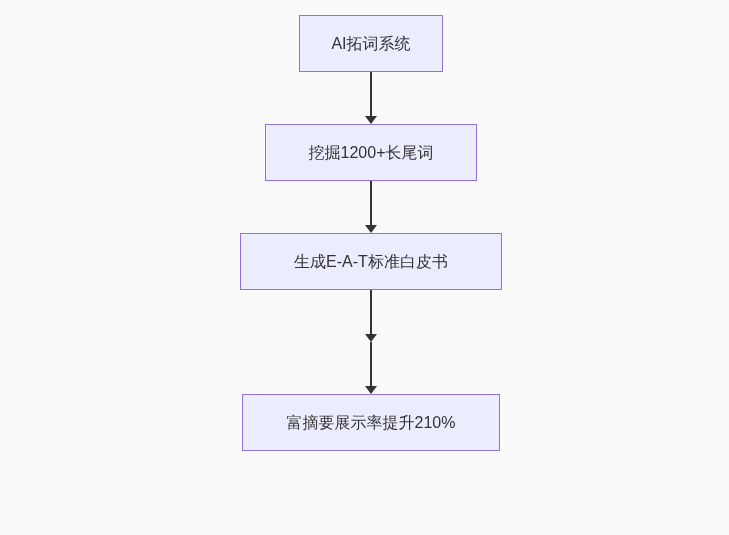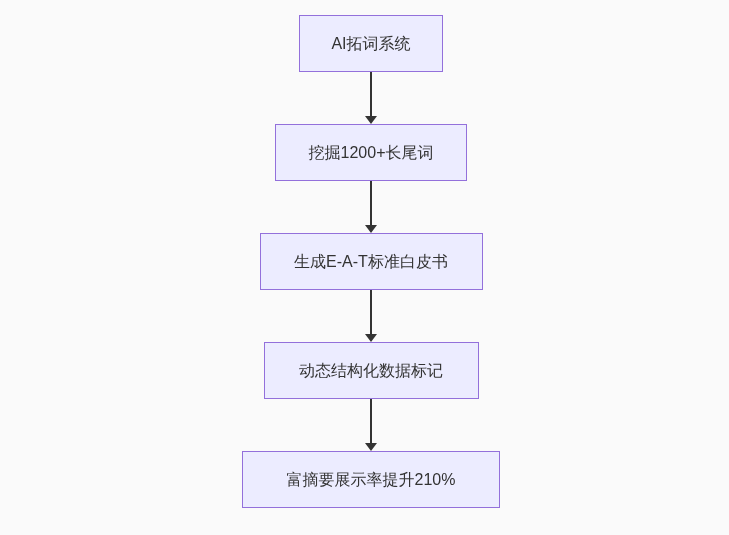--- a/index.html
+++ b/index.html
@@ -34,22 +34,22 @@
     justify-content: center;
     background: #ECECFF;
     border: 1px solid #9370DB;
     color: #333333;
     font-size: 16px;
     line-height: 1.2;
     white-space: nowrap;
     text-align: left;
   }
   .n1 { width: 144px; }
-  .n2 { width: 192px; }
-  .n3 { width: 223px; }
+  .n2 { width: 212px; }
+  .n3 { width: 262px; }
   .n4 { width: 215px; }
   .n5 { width: 258px; }
   .flow-arrow {
     height: 52px;
     display: flex;
     flex-direction: column;
     align-items: center;
     justify-content: flex-start;
   }
   .arrow-line {
@@ -91,23 +91,20 @@
 
     <div class="flow-node n3">
       <span>生成E-A-T标准白皮书</span>
     </div>
 
     <div class="flow-arrow">
       <div class="arrow-line"></div>
       <div class="arrow-head"></div>
     </div>
 
-    <div class="flow-node n4">
-      <span>动态结构化数据标记</span>
-    </div>
 
     <div class="flow-arrow">
       <div class="arrow-line"></div>
       <div class="arrow-head"></div>
     </div>
 
     <div class="flow-node n5">
       <span>富摘要展示率提升210%</span>
     </div>
 

